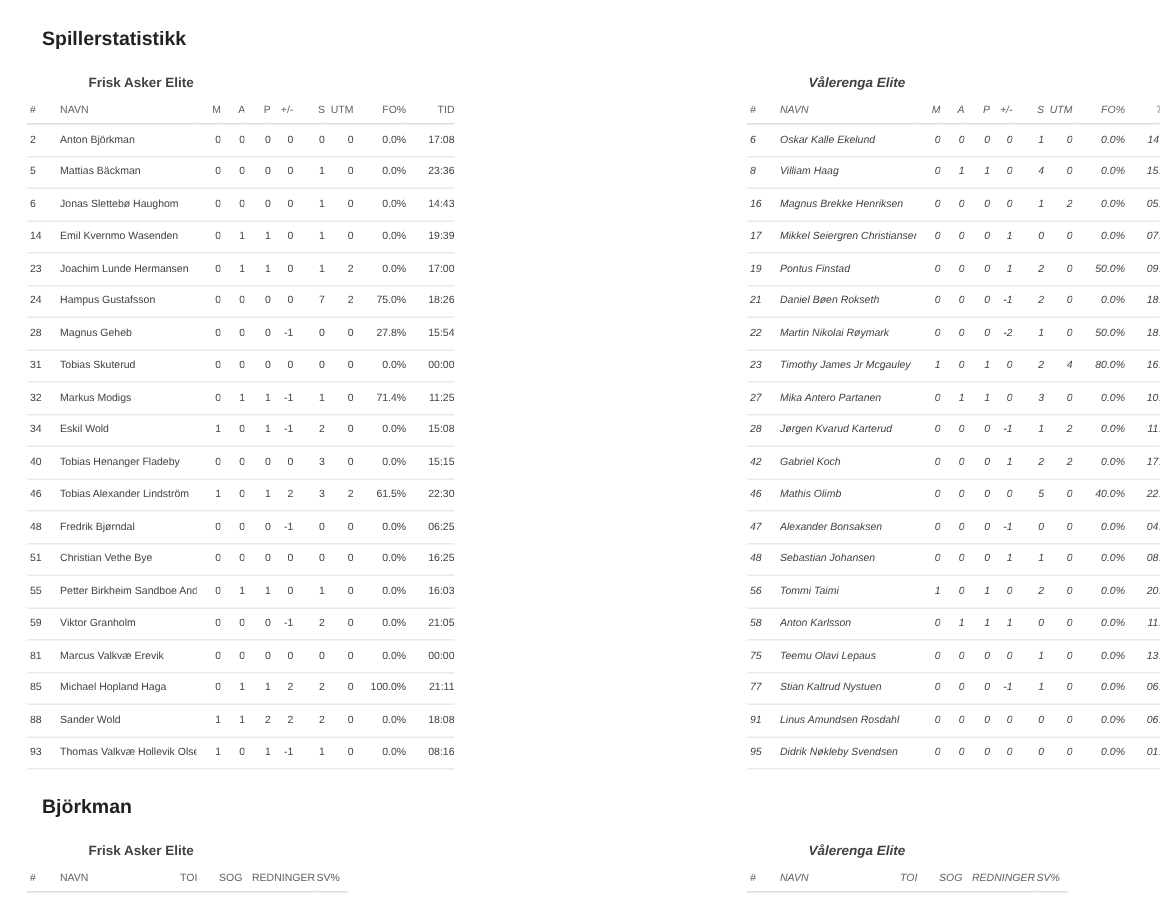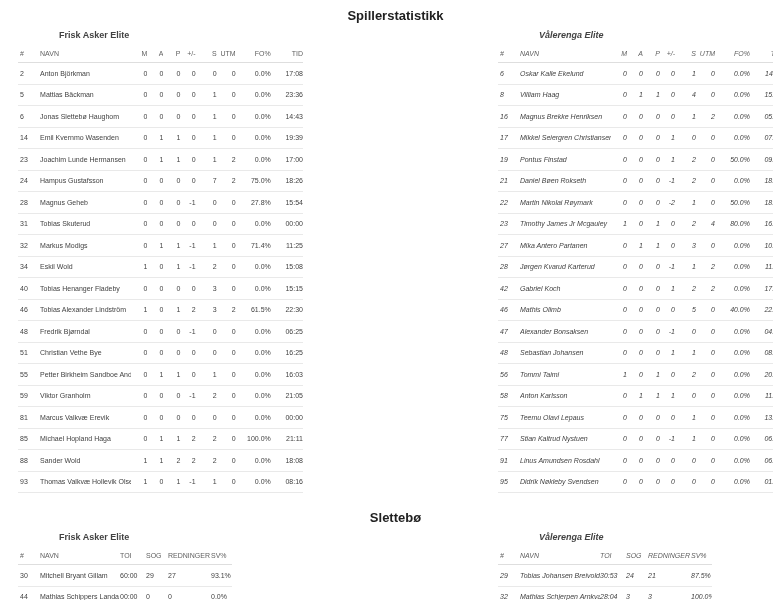--- a/index.html
+++ b/index.html
@@ -4,21 +4,21 @@
 <style>
   html,body { margin:0; padding:0; background:#ffffff; }
   body {
     width:773px; height:600px; overflow:hidden;
     font-family:"Liberation Sans", sans-serif;
     color:#424242;
   }
   .page { padding:8px 0 0 18px; }
   .section-title {
     font-size:13px; font-weight:bold; color:#212121;
-    margin:0; line-height:15px;text-align:center;
+    margin:10px; line-height:15px;
   }
   .section-title.goalies { margin-top:17px; }
   .cols { display:flex; }
   .col-left  { width:285px; flex:none; }
   .col-gap   { width:195px; flex:none; }
   .col-right { width:272px; flex:none;font-style:italic; }
   .col-left.gk  { width:214px; }
   .col-right.gk { width:214px; }
   .col-gap.gk   { width:266px; }
   .team-name {
@@ -599,21 +599,21 @@
               <td>0</td>
               <td>0</td>
               <td>0.0%</td>
               <td>01:17</td>
             </tr>
           </tbody>
       </table>
     </div>
   </div>
 
-  <h1 class="section-title goalies">Slettebø</h1>
+  <h1 class="section-title goalies">Björkman</h1>
 
   <div class="cols">
     <div class="col-left gk">
       <div class="team-name">Frisk Asker Elite</div>
       <table class="goalie-table">
         <colgroup>
           <col style="width:22px">
             <col style="width:80px">
             <col style="width:26px">
           <col style="width:22px">

